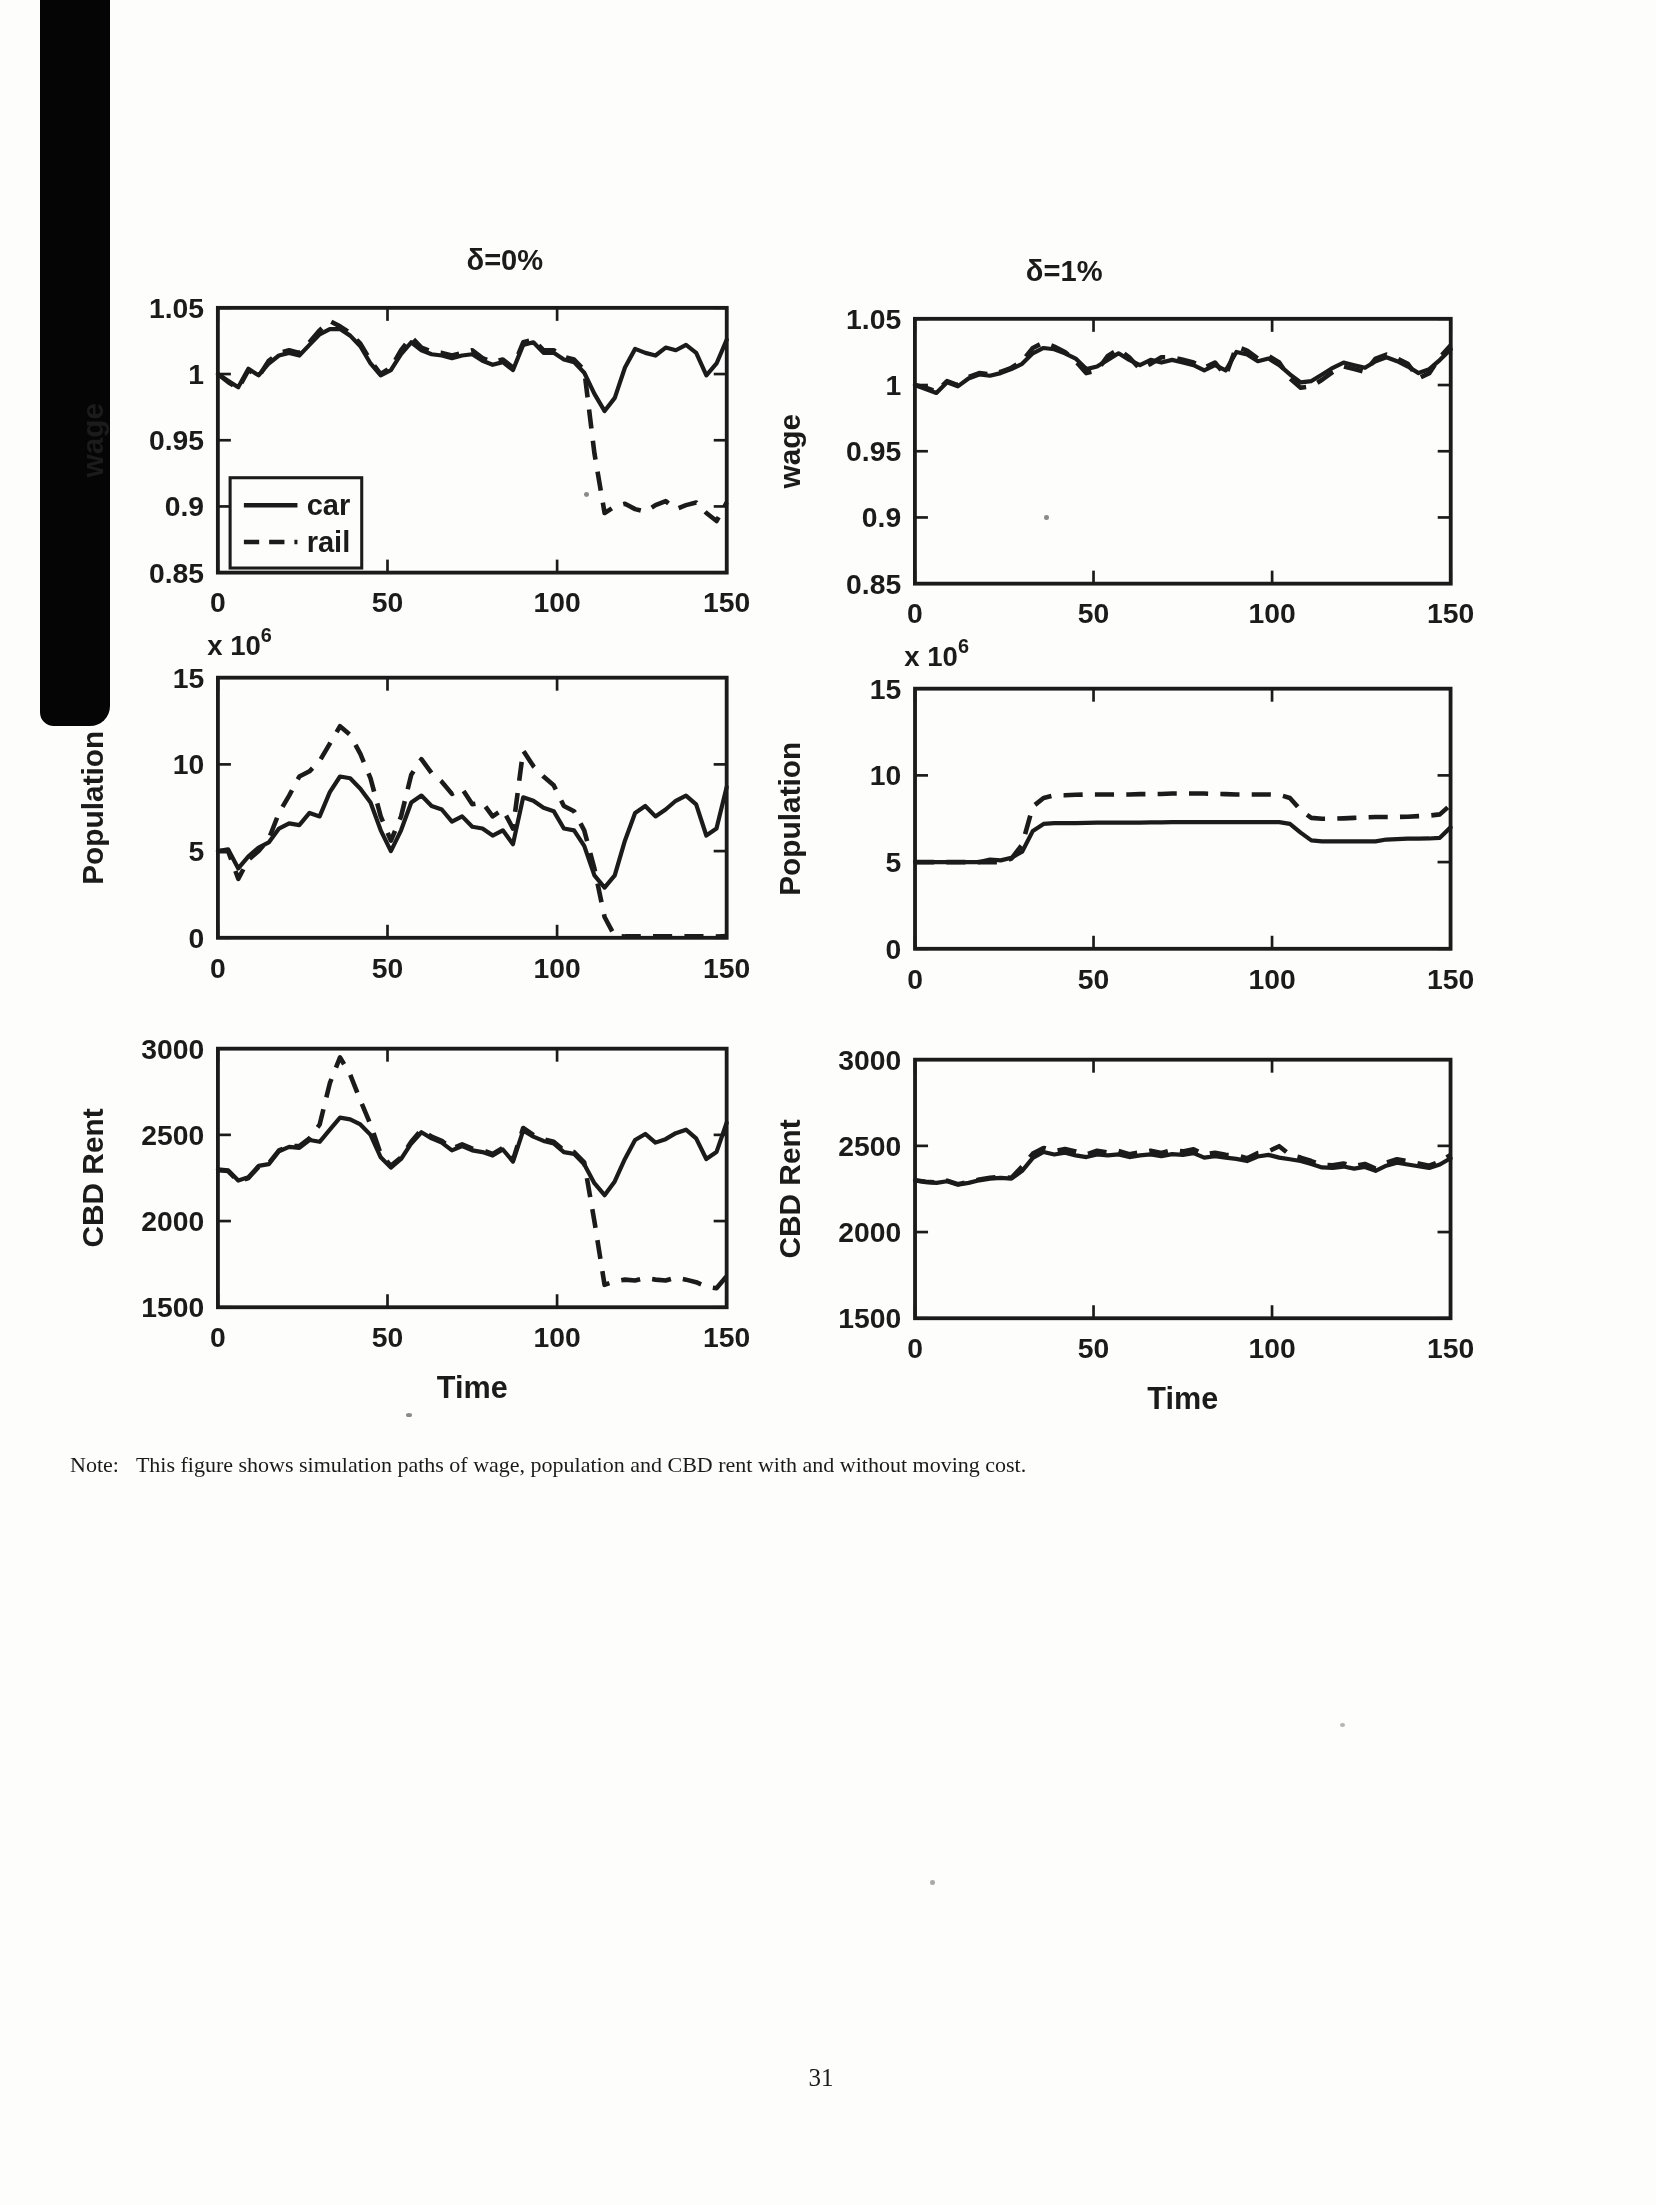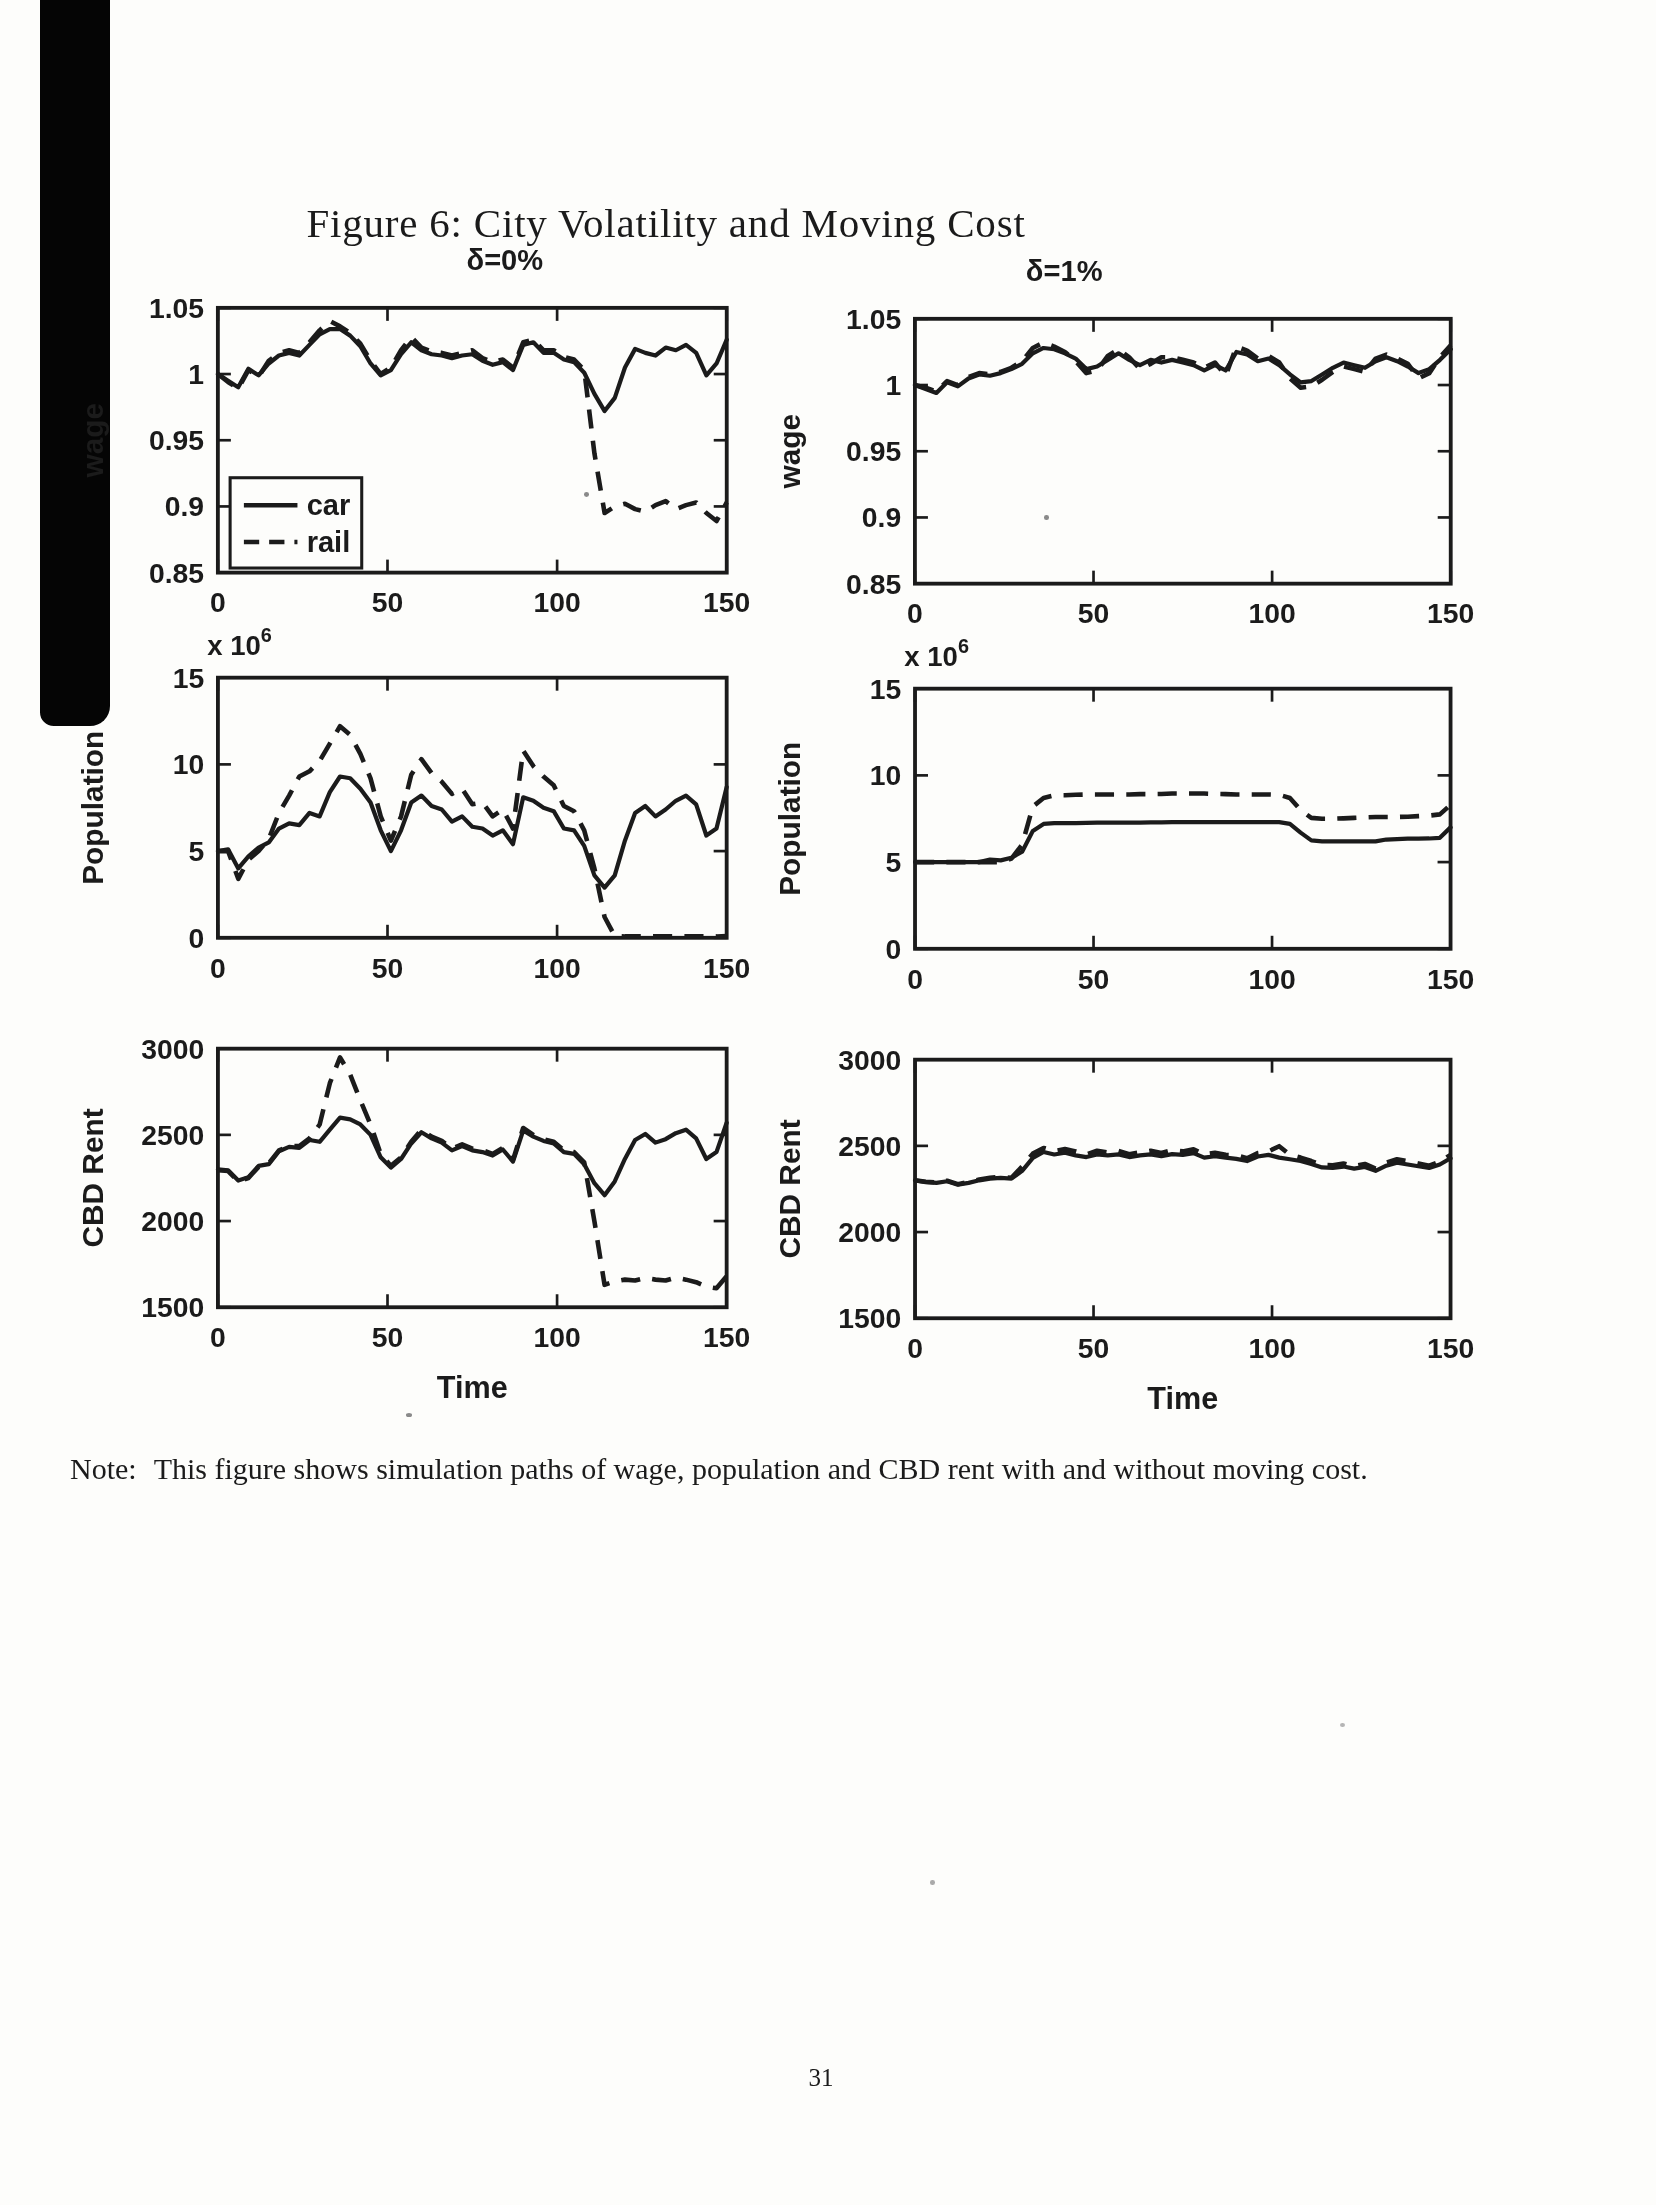--- a/index.html
+++ b/index.html
@@ -3,35 +3,34 @@
 <meta charset="utf-8">
 <style>
   html,body{margin:0;padding:0;}
   body{width:1656px;height:2205px;background:#ffffff;overflow:hidden;}
   .page{position:relative;width:1656px;height:2205px;background:#fdfdfb;
         font-family:"Liberation Serif","DejaVu Serif",serif;color:#1b1b1b;}
   .scan-bar{position:absolute;left:40px;top:0px;width:70px;height:726px;background:#050505;
             border-radius:0 0 20px 13.8px;}
   .fig-title{position:absolute;left:245px;top:199px;width:842px;text-align:center;
              font-size:41px;letter-spacing:0.8px;white-space:nowrap;}
-  .note-line{position:absolute;left:70px;top:1452px;width:1531px;font-size:30px;white-space:nowrap;}
+  .note-line{position:absolute;left:70px;top:1452px;width:1531px;font-size:22px;white-space:nowrap;}
   .note-line .note-label{margin-right:17px;}
   .page-number{position:absolute;left:775px;top:2064px;width:92px;text-align:center;font-size:25px;}
   .chart{position:absolute;}
   .dot{position:absolute;background:#8a8a8a;border-radius:50%;}
   svg text{user-select:none;}
 </style>
 </head>
 <body>
 
 <div class="page">
 
   <div class="scan-bar"></div>
 
-  <div class="fig-title">Figure 6: City Volatility and Moving Cost</div>
 
   <div class="chart" style="left: 61px; top: 235px; width: 704px; height: 399px;"><svg width="704" height="399" viewBox="0 0 920 521">
         <g transform="translate(205,95)">
           <rect x="0" y="0" width="665" height="346" fill="none" stroke="#1b1b1b" stroke-width="5"></rect>
           <line x1="0" y1="346" x2="0" y2="329" stroke="#1b1b1b" stroke-width="3.5"></line>
           <line x1="0" y1="0" x2="0" y2="17" stroke="#1b1b1b" stroke-width="3.5"></line>
           <text x="0" y="398" text-anchor="middle" font-family="Liberation Sans, DejaVu Sans, sans-serif" font-size="37" font-weight="600" fill="#1b1b1b">0</text>
           <line x1="221.66666666666666" y1="346" x2="221.66666666666666" y2="329" stroke="#1b1b1b" stroke-width="3.5"></line>
           <line x1="221.66666666666666" y1="0" x2="221.66666666666666" y2="17" stroke="#1b1b1b" stroke-width="3.5"></line>
           <text x="221.66666666666666" y="398" text-anchor="middle" font-family="Liberation Sans, DejaVu Sans, sans-serif" font-size="37" font-weight="600" fill="#1b1b1b">50</text>

